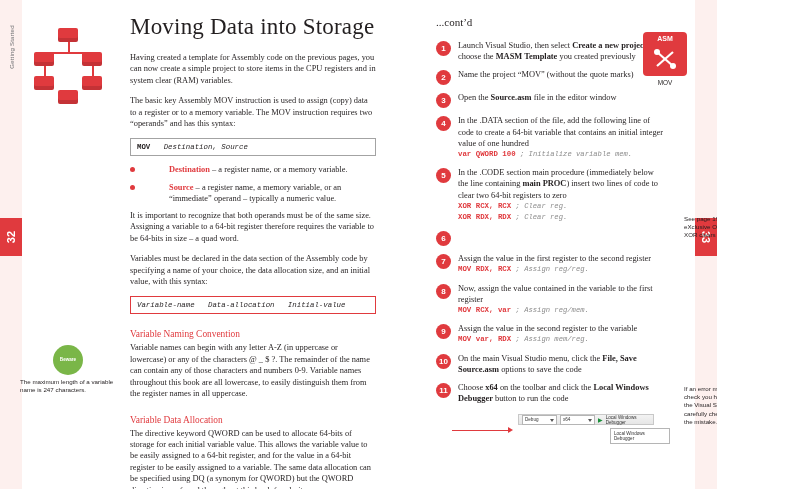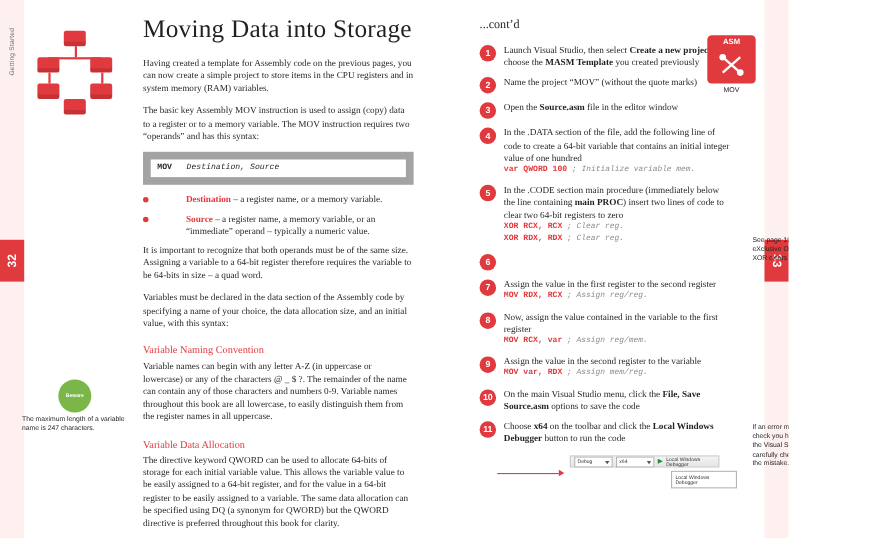--- a/index.html
+++ b/index.html
@@ -106,21 +106,21 @@
     color: #e03a3e;
   }
   h2.sub {
     font-family: "Liberation Serif", serif;
     font-size: 9.4px;
     color: #e03a3e;
     margin: 15px 0 3px 0;
     font-weight: normal;
   }
   .syntax-box {
-    border: 7px solid #a3a3a3;
+    border: 1px solid #a3a3a3;
     padding: 4px 6px;
     margin: 4px 0 8px 0;
     font-family: "Liberation Mono", monospace;
     font-size: 7.4px;
   }
   .syntax-box .kw { font-weight: bold; color:#231f20; }
   .syntax-box .it { font-style: italic; color:#231f20; }
   .bullet-row {
     display: flex;
     align-items: flex-start;
@@ -340,21 +340,21 @@
   </div>
 
   <div class="tip-box" style="left:20px; top:345px;">
     <div class="tip-badge badge-beware">Beware</div>
     <div>The maximum length of a variable name is 247 characters.</div>
   </div>
 
   <div class="col-left">
     <h1 class="title">Moving Data into Storage</h1>
 
-    <p class="body">Having created a template for Assembly code on the previous pages, you can now create a simple project to store items in the CPU registers and in system memory (RAM) variables.</p>
+    <p class="body">Having created a template for Assembly code on the previous pages, you can now create a simple project to store items in the CPU registers and in system clear (RAM) variables.</p>
     <p class="body">The basic key Assembly MOV instruction is used to assign (copy) data to a register or to a memory variable. The MOV instruction requires two “operands” and has this syntax:</p>
 
     <div class="syntax-box">
       <span class="kw">MOV</span>
       &nbsp;&nbsp;<span class="it">Destination</span><span class="it">,</span>
       <span class="it">Source</span>
     </div>
 
     <div class="bullet-row">
       <div class="bullet-dot"></div>
@@ -365,20 +365,25 @@
     <div class="bullet-row">
       <div class="bullet-dot"></div>
       <div class="bullet-text">
         <span class="red" style="font-weight:bold;">Source</span><span> – a register name, a memory variable, or an “immediate” operand – typically a numeric value.</span>
       </div>
     </div>
 
     <p class="body">It is important to recognize that both operands must be of the same size. Assigning a variable to a 64-bit register therefore requires the variable to be 64-bits in size – a quad word.</p>
     <p class="body">Variables must be declared in the data section of the Assembly code by specifying a name of your choice, the data allocation size, and an initial value, with this syntax:</p>
 
+    <div class="decl-box">
+      <span>Variable-name</span>
+      &nbsp;&nbsp;<span>Data-allocation</span>
+      &nbsp;&nbsp;<span>Initial-value</span>
+    </div>
 
     <h2 class="sub">Variable Naming Convention</h2>
     <p class="body">Variable names can begin with any letter A-Z (in uppercase or lowercase) or any of the characters @ _ $ ?. The remainder of the name can contain any of those characters and numbers 0-9. Variable names throughout this book are all lowercase, to easily distinguish them from the register names in all uppercase.</p>
 
     <h2 class="sub">Variable Data Allocation</h2>
     <p class="body">The directive keyword QWORD can be used to allocate 64-bits of storage for each initial variable value. This allows the variable value to be easily assigned to a 64-bit register, and for the value in a 64-bit register to be easily assigned to a variable. The same data allocation can be specified using DQ (a synonym for QWORD) but the QWORD directive is preferred throughout this book for clarity.</p>
 
   </div>
 
   <div class="col-right">

